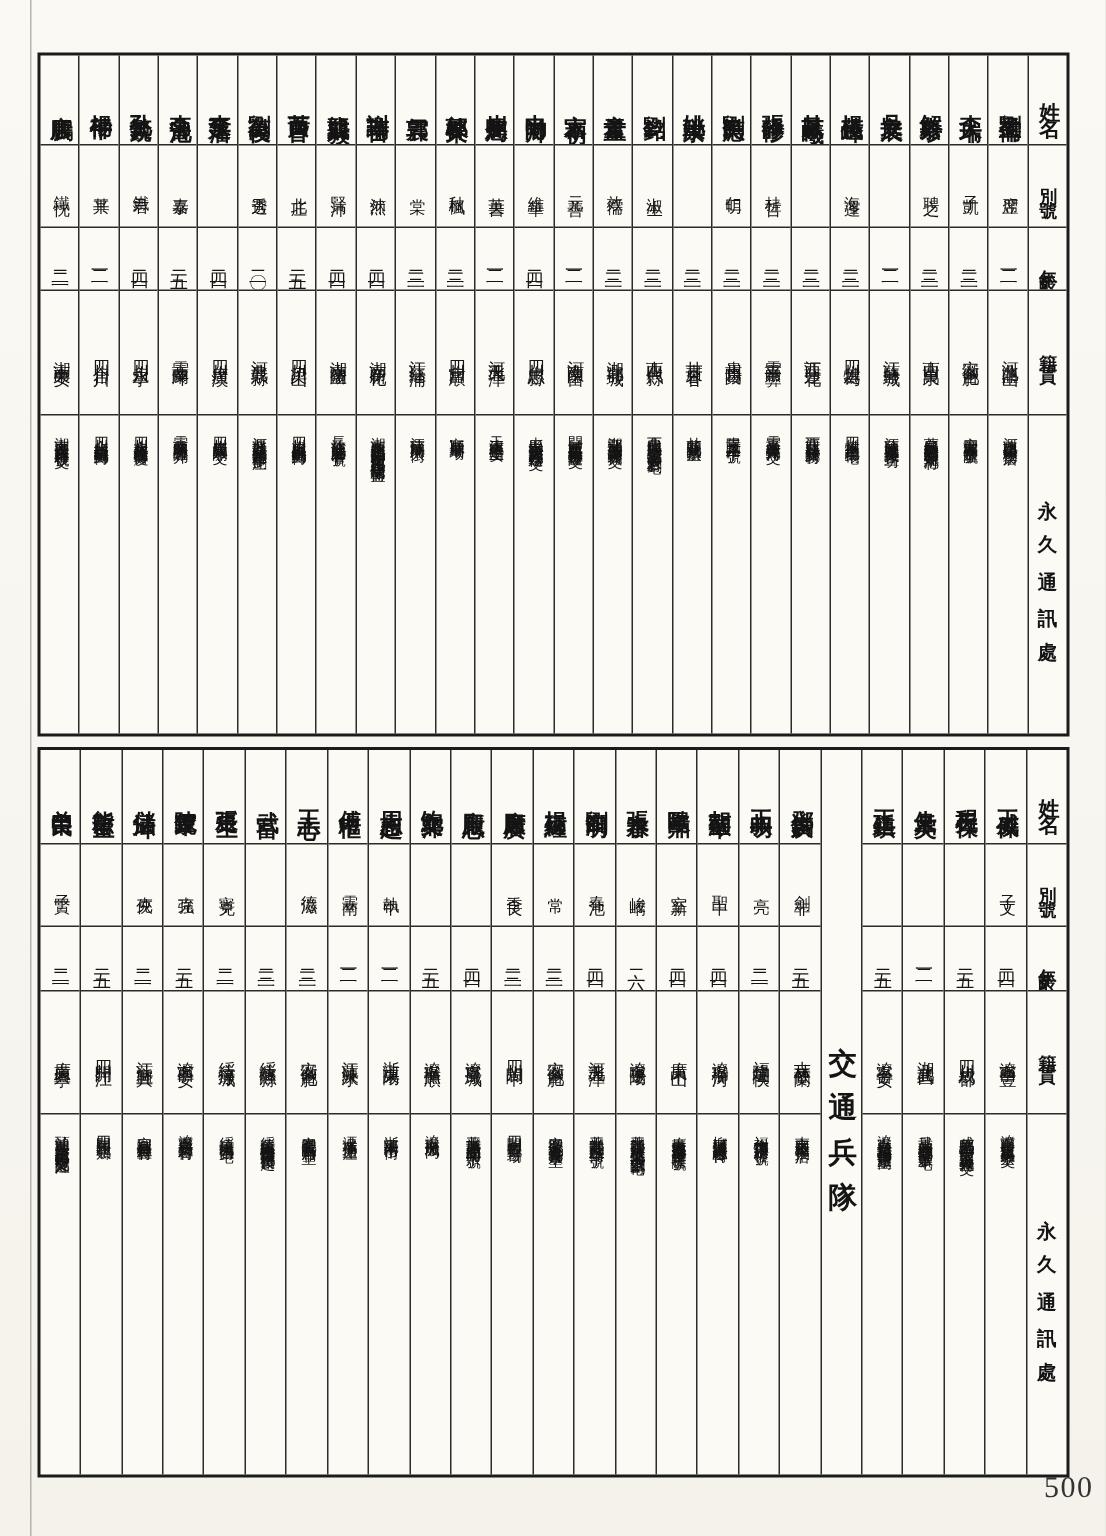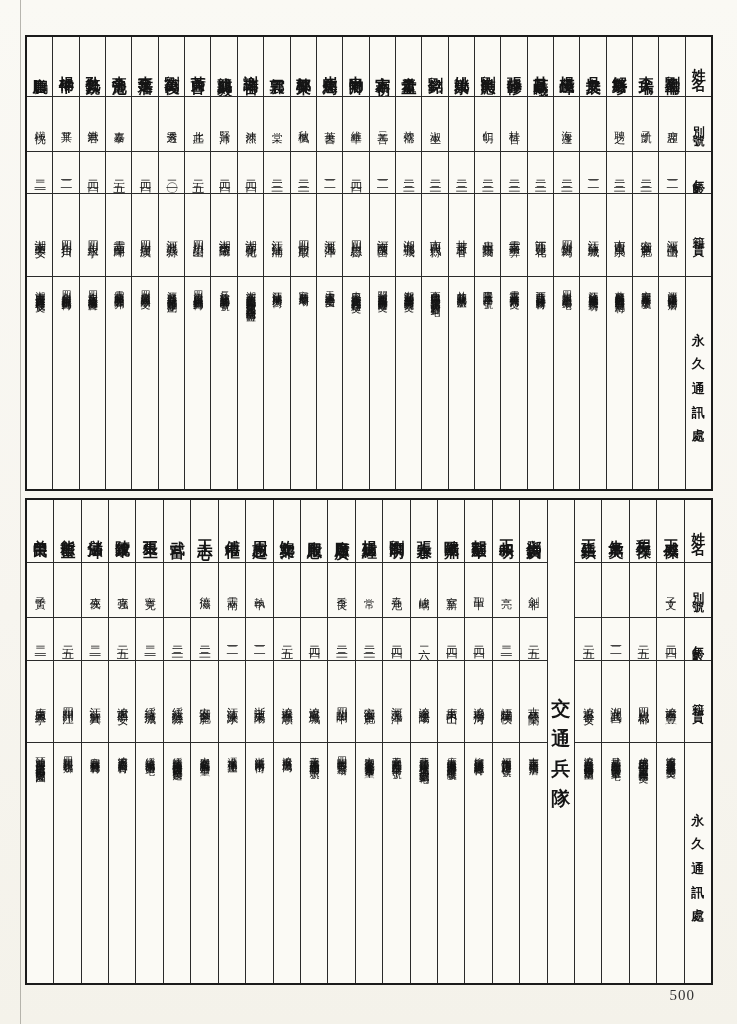--- a/index.html
+++ b/index.html
@@ -59,22 +59,22 @@
   .cell.addr.hdr{
     justify-content:center;font-size:13px;line-height:15px;
     letter-spacing:24px;padding-top:0;
   }
   .divider-col .cell.divider{
     flex:1;border-bottom:none;
     justify-content:center;
     font-size:19px;font-weight:bold;letter-spacing:30px;
   }
   .pageno{
-    position:absolute;right:42px;bottom:20px;
-    font-size:15px;color:#333;letter-spacing:1px;
+    position:absolute;right:8px;bottom:20px;
+    font-size:20px;color:#333;letter-spacing:1px;
   }
 </style>
 </head>
 <body>
 
 <div class="page">
   <div class="fold-line"></div>
   <section class="roster t-top">
   <div class="col header-col">
     <div class="cell name hdr">姓名</div>

